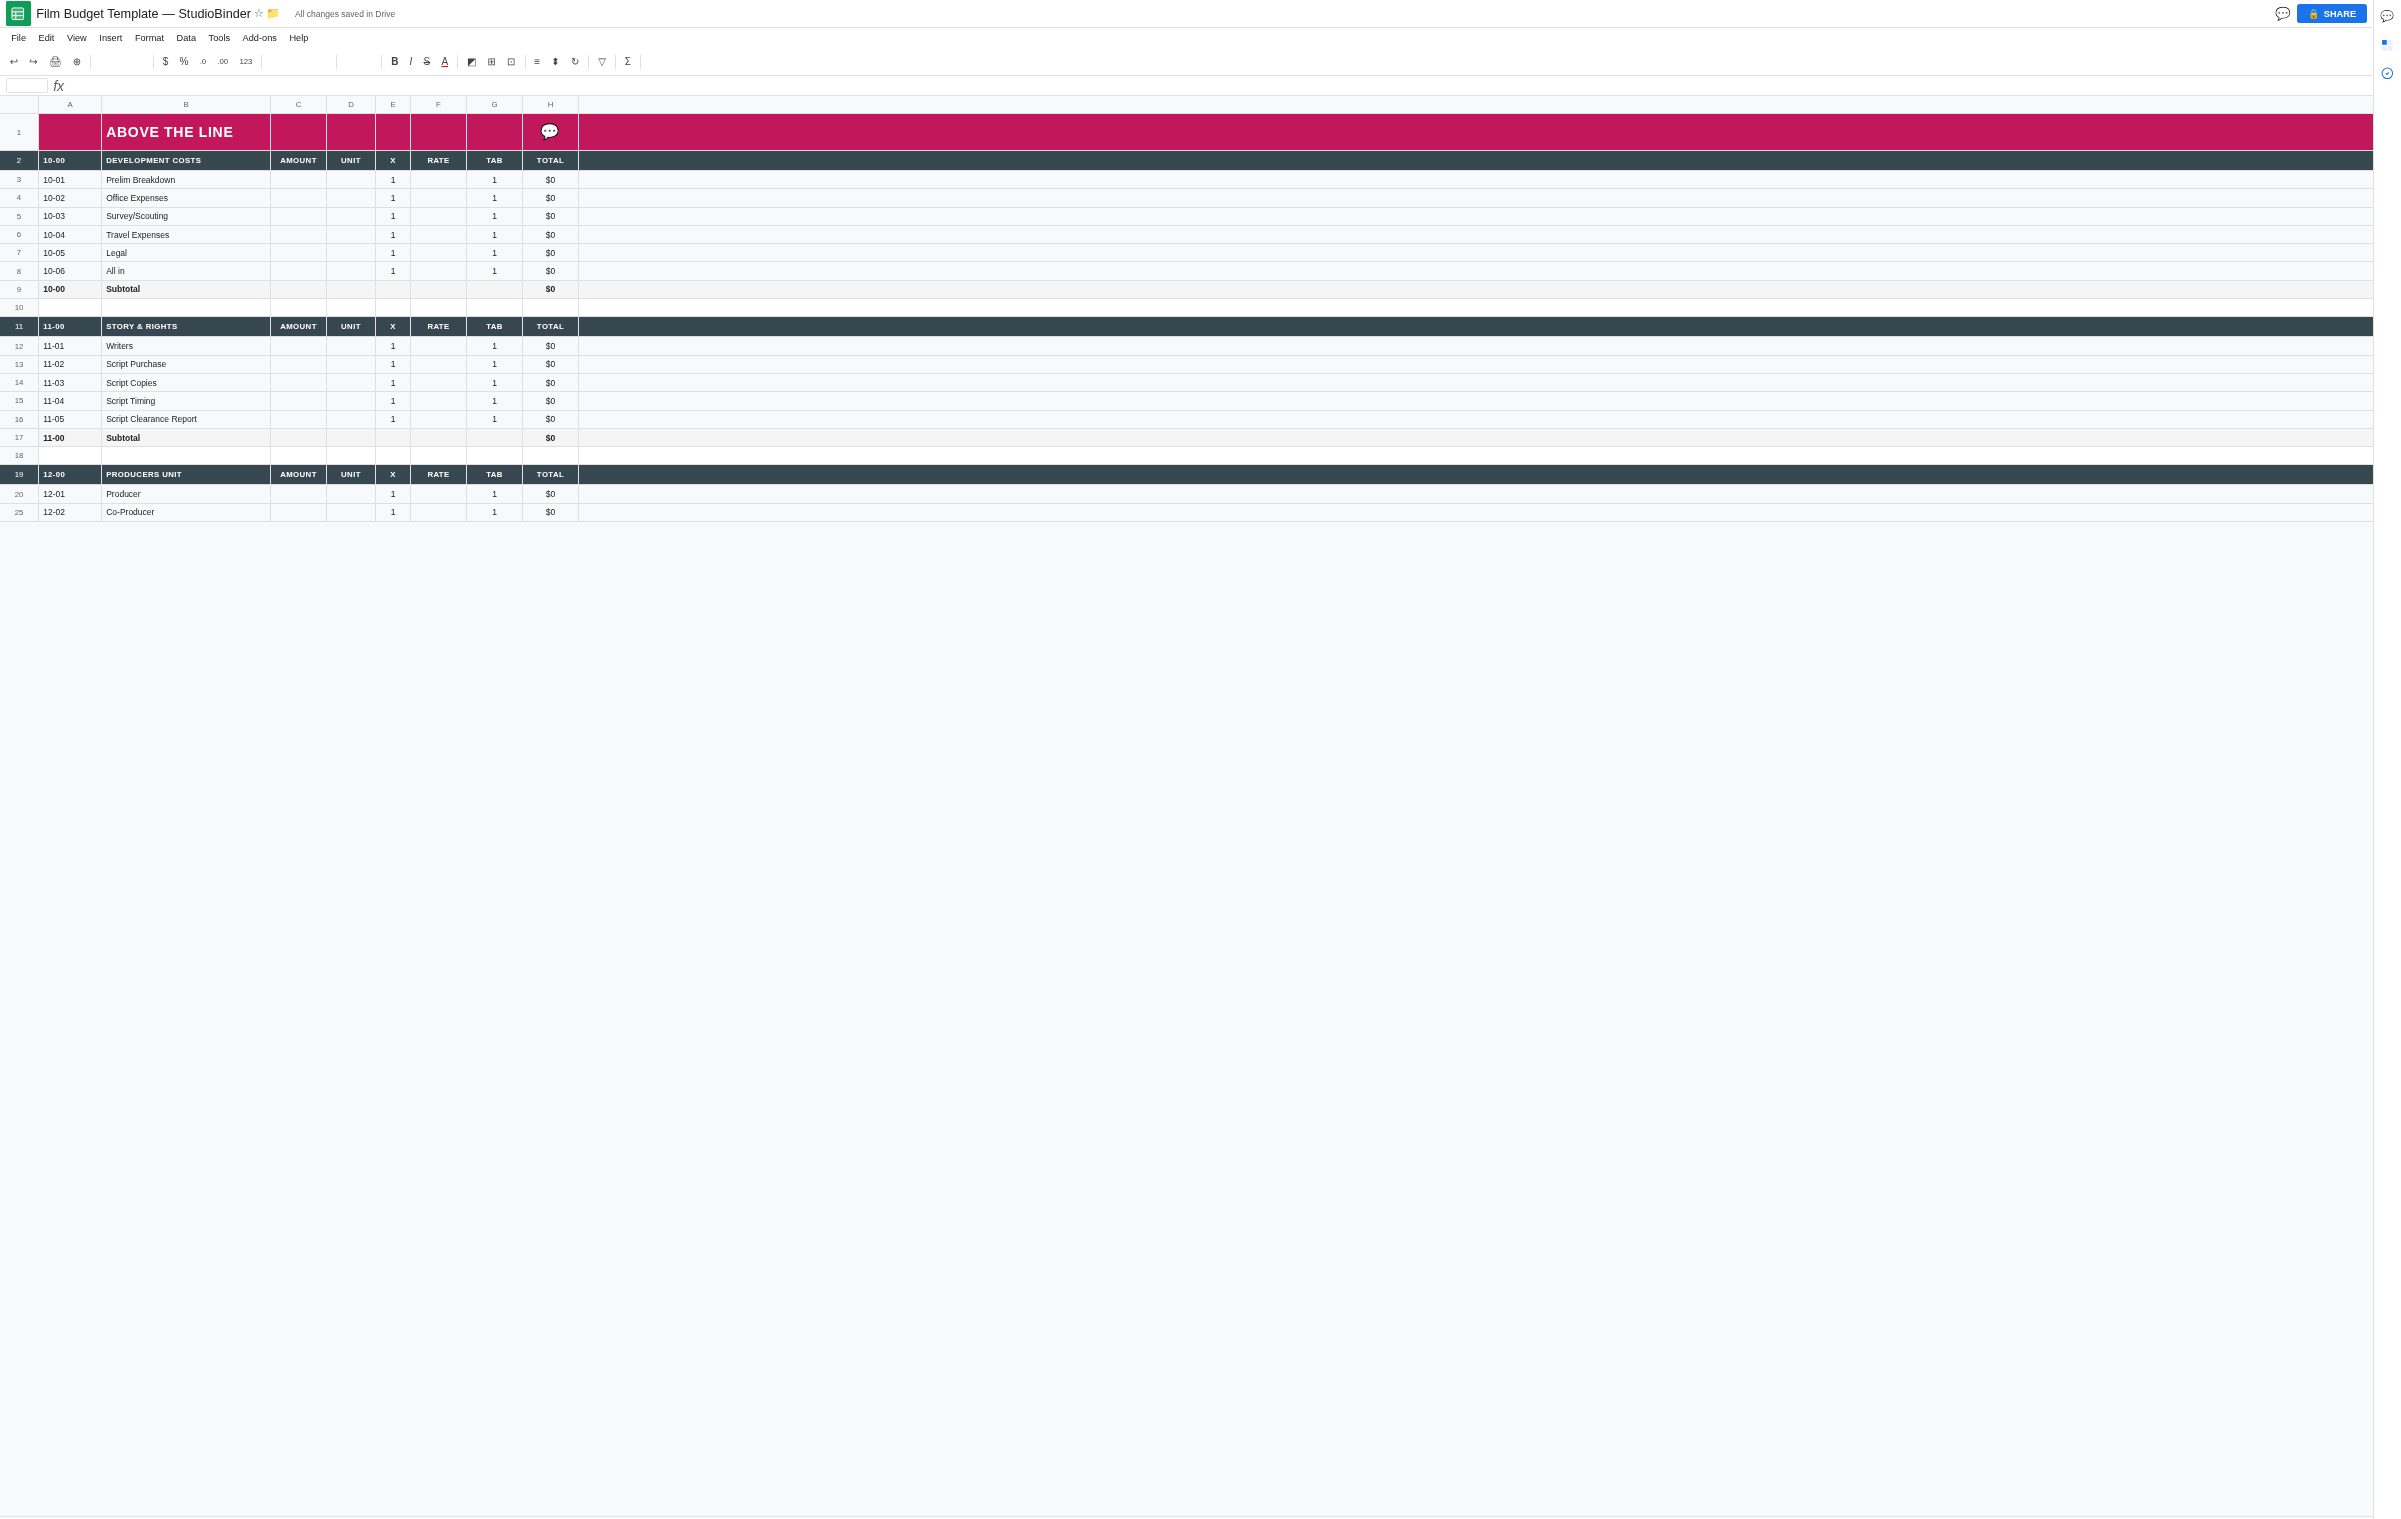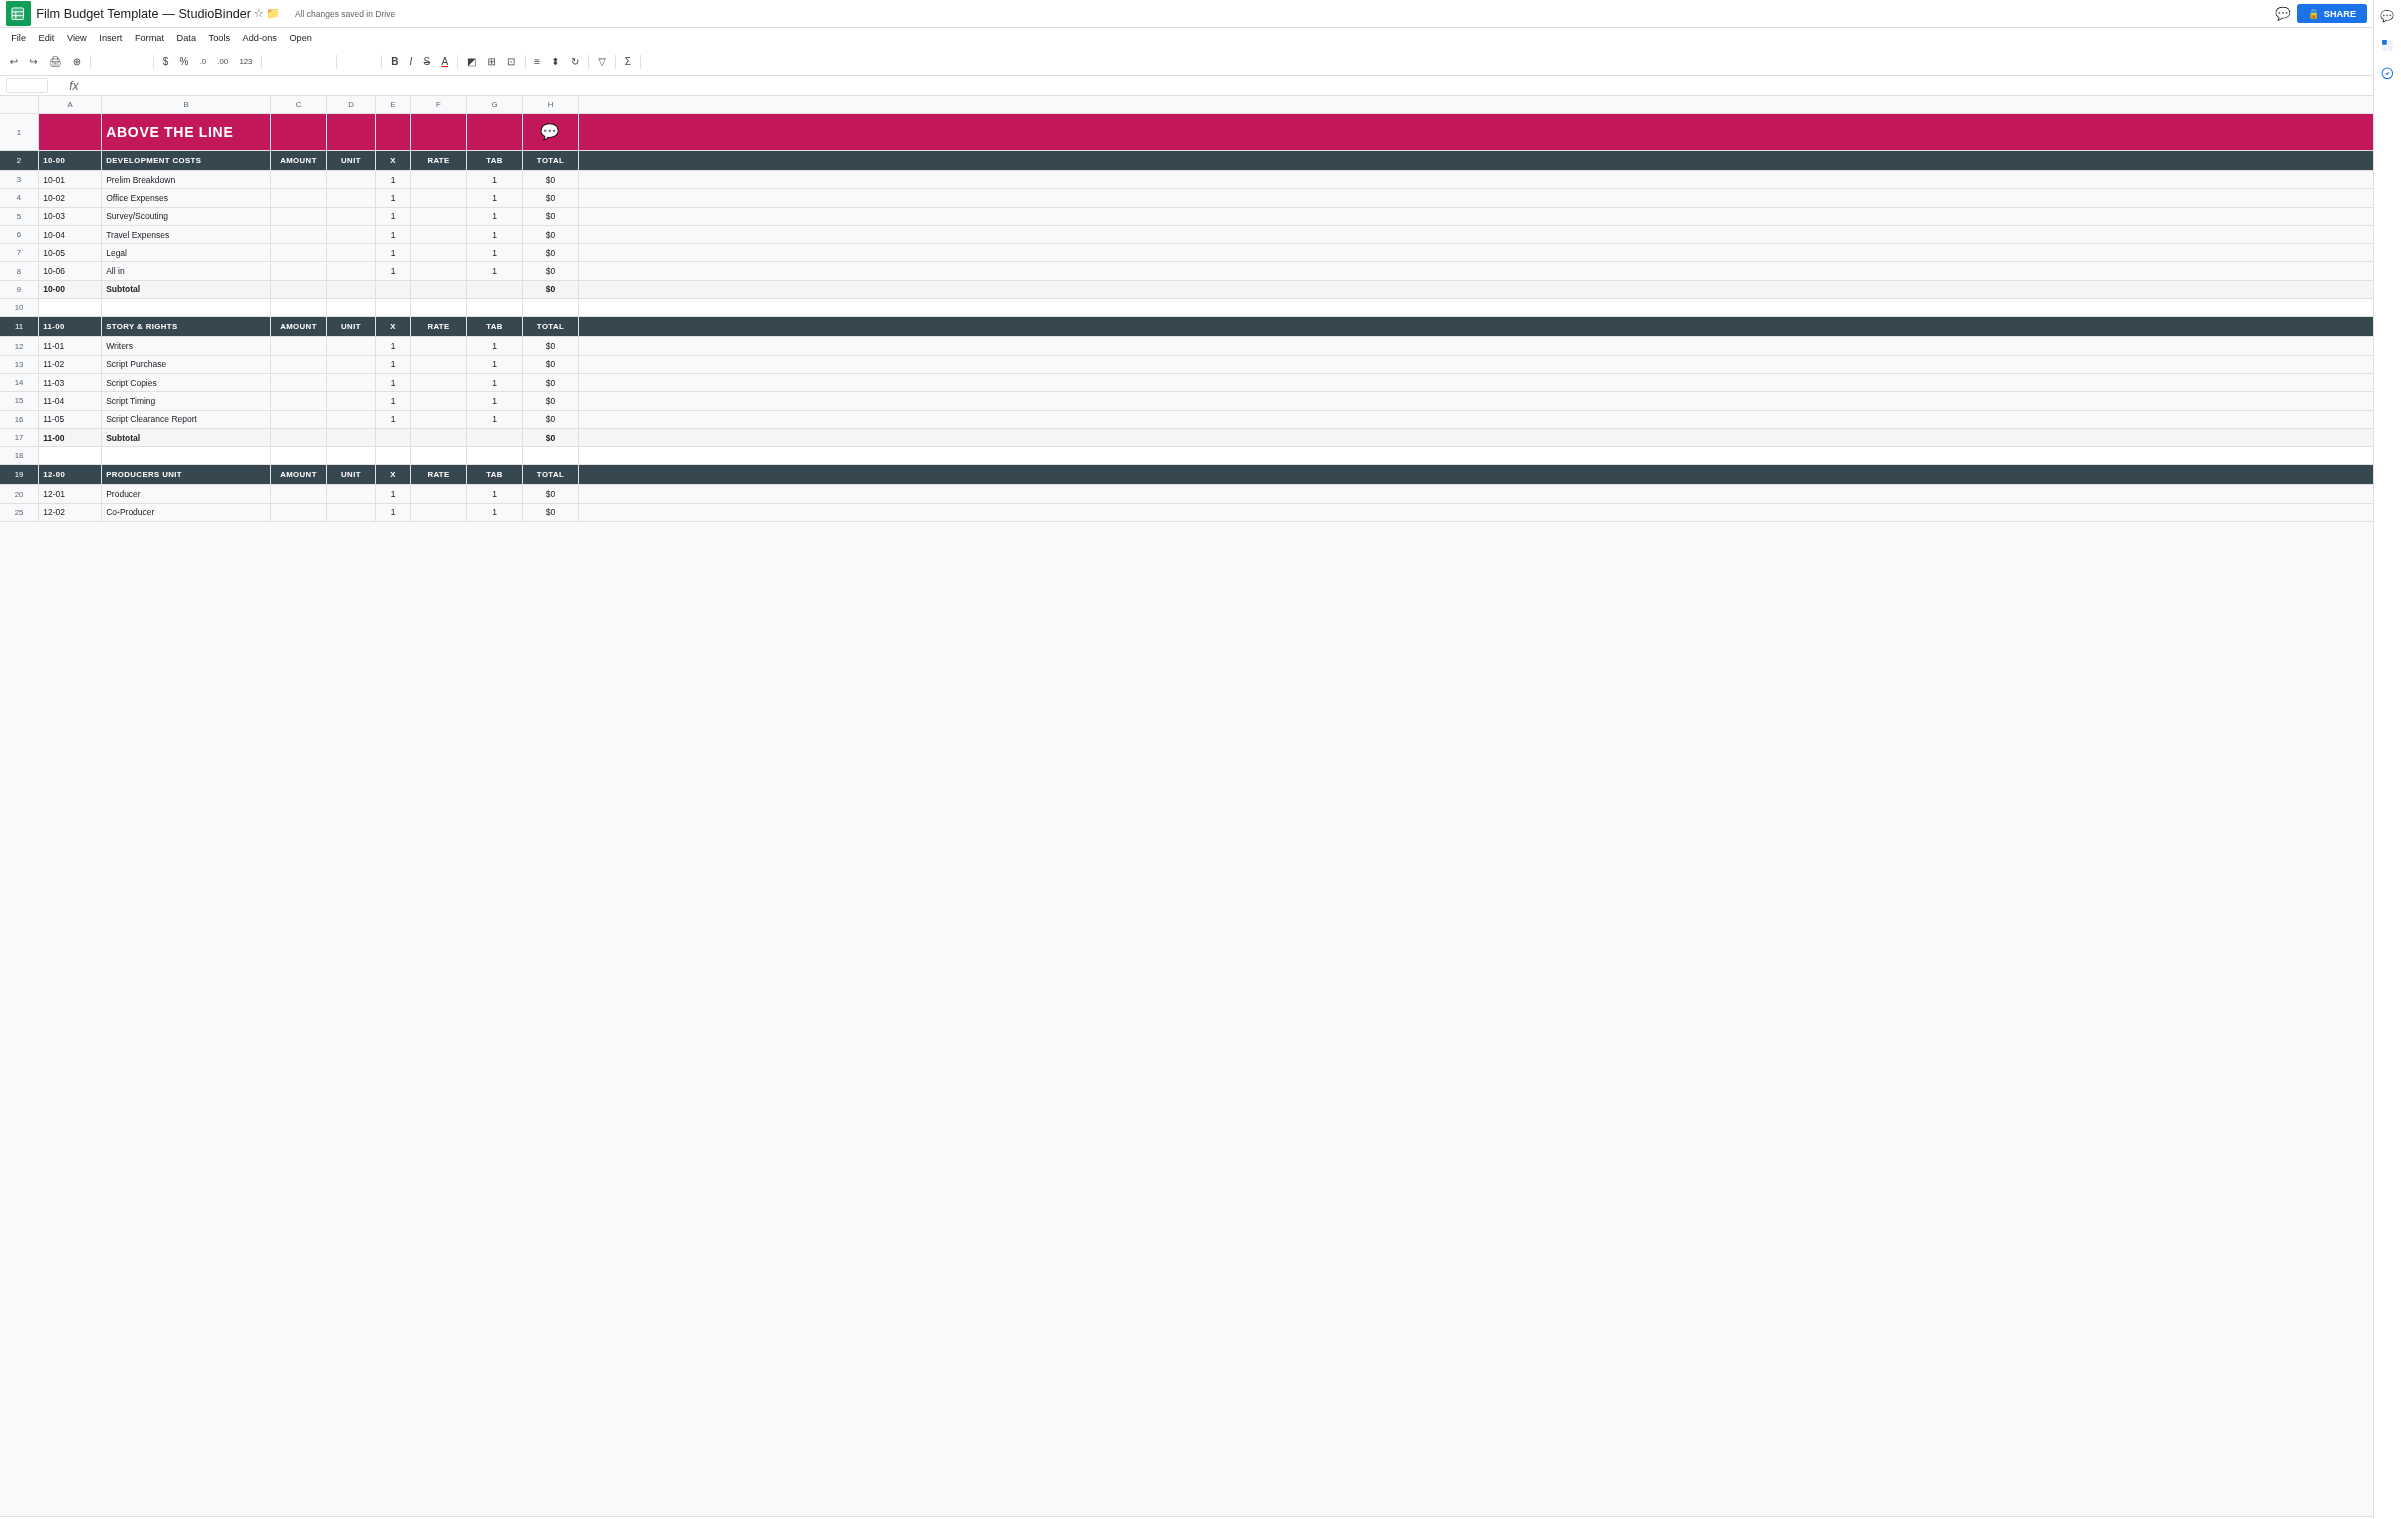--- a/index.html
+++ b/index.html
@@ -112,21 +112,21 @@
 
 <div id="menubar">
   <span class="menu-item">File</span>
   <span class="menu-item">Edit</span>
   <span class="menu-item">View</span>
   <span class="menu-item">Insert</span>
   <span class="menu-item">Format</span>
   <span class="menu-item">Data</span>
   <span class="menu-item">Tools</span>
   <span class="menu-item">Add-ons</span>
-  <span class="menu-item">Open</span>
+  <span class="menu-item">Help</span>
 </div>
 
 <div id="toolbar">
   <button class="tb-btn">↩</button>
   <button class="tb-btn">↪</button>
   <button class="tb-btn">🖨</button>
   <button class="tb-btn">⊕</button>
   <div class="tb-sep"></div>
   <select class="tb-select">
     <option>100%</option>
@@ -161,21 +161,21 @@
   <div class="tb-sep"></div>
   <button class="tb-btn">▽</button>
   <div class="tb-sep"></div>
   <button class="tb-btn">Σ</button>
   <div class="tb-sep"></div>
   <button class="tb-btn" style="margin-left:auto">⌃</button>
 </div>
 
 <div id="formulabar">
   <input id="cell-ref" style="width: 42px; border: 0.7px solid rgb(224, 224, 224); text-align: center; font-size: 8.5px; padding: 1.4px 2.8px; border-radius: 1.4px;" value="">
-  <span id="fx-label" style="color:#5f6368; font-style:italic; font-size:12px;margin-left:16px;">fx</span>
+  <span id="fx-label" style="color:#5f6368; font-style:italic; font-size:14px;">fx</span>
   <input id="formula-input" style="flex: 1 1 0%; border: none; font-size: 9.2px; outline: none;">
 </div>
 
 <div id="sheet-container">
   <div id="sheet-scroll">
 
     <div id="col-header">
       <div class="row-num-header"></div>
       <div class="col-header-cell col-a">A</div>
       <div class="col-header-cell col-b">B</div>

